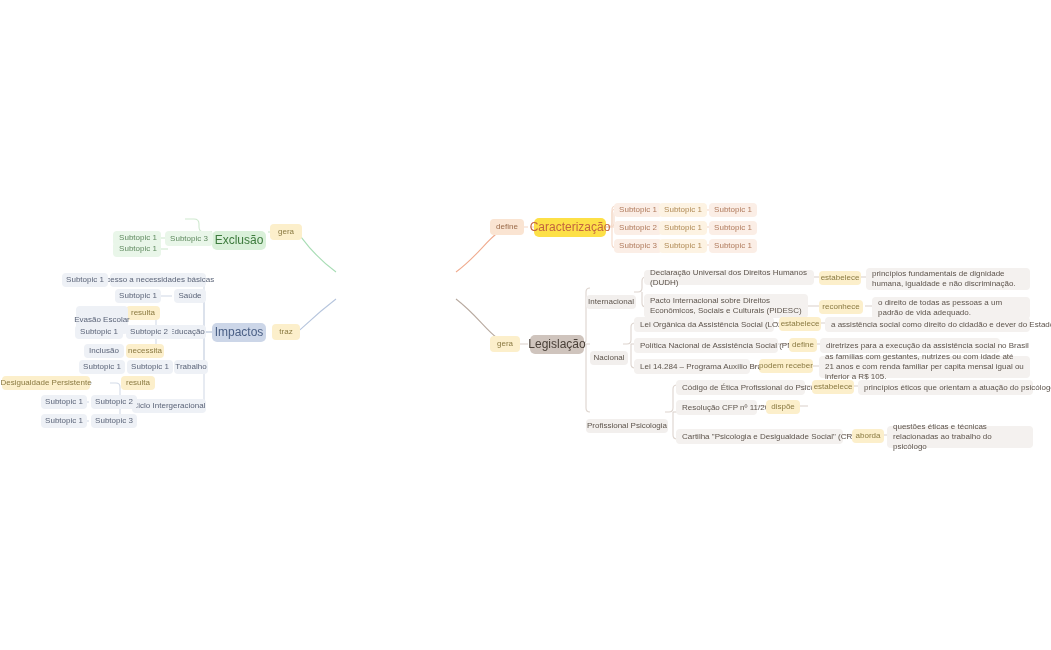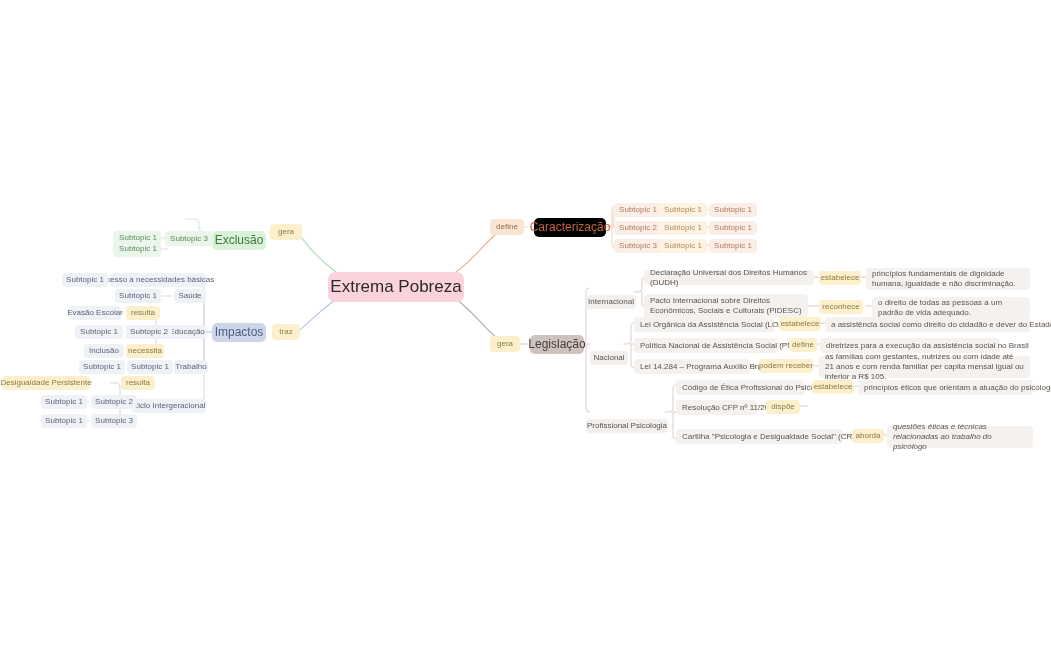--- a/index.html
+++ b/index.html
@@ -9,21 +9,21 @@
   .node{position:absolute;box-sizing:border-box;border-radius:5px;white-space:nowrap;
         display:flex;align-items:center;justify-content:center;line-height:1.25;}
   .node.wrap{white-space:normal;text-align:left;justify-content:flex-start;}
 
   
   .n-root{background:#fbd3dd;color:#2b2b2b;font-size:17px;padding:9px 18px;border-radius:7px;}
 
   
   .n-exclusao{background:#d9f0d9;color:#3c7a3c;font-size:12px;padding:5px 10px;}
   .n-impactos{background:#ccd6e8;color:#4a5f85;font-size:12px;padding:5px 10px;}
-  .n-caract{background:#000000;color:#c2643f;font-size:12px;padding:5px 10px;}
+  .n-caract{background:#fde047;color:#c2643f;font-size:12px;padding:5px 10px;}
   .n-legis{background:#cfc4bd;color:#4a4038;font-size:12px;padding:5px 10px;}
 
   
   .n-rel{background:#fcefcb;color:#8a7a42;font-size:8px;padding:4px 7px;border-radius:4px;}
   .n-rel-o{background:#fae4d2;color:#9b6b4a;font-size:8px;padding:4px 7px;border-radius:4px;}
 
   
   .n-blue{background:#eef1f6;color:#5b6478;font-size:8px;padding:4px 7px;border-radius:4px;}
   .n-green{background:#e9f6e9;color:#5f8a5f;font-size:8px;padding:4px 7px;border-radius:4px;}
   .n-orange{background:#fbeee6;color:#b07a5c;font-size:8px;padding:4px 7px;border-radius:4px;}
@@ -163,21 +163,20 @@
         <path d="M818,323 H826"></path>
         <path d="M813,344 H821"></path>
         <path d="M812,366 H820"></path>
         <path d="M851,386 H859"></path>
         <path d="M800,406 H808"></path>
         <path d="M880,435 H888"></path>
       </g>
     </g>
   </svg>
 
-  <div class="node n-root" style="left:328px;top:272px;width:136px;height:30px;">Extrema Pobreza</div>
 
   <div class="node n-rel" style="left:270px;top:224px;width:32px;height:16px;">gera</div>
   <div class="node n-exclusao" style="left:212px;top:231px;width:54px;height:19px;">Exclusão</div>
 
   <div class="node n-green" style="left:113px;top:231px;width:48px;height:15px;">Subtopic 3</div>
   <div class="node n-green" style="left:113px;top:242px;width:48px;height:15px;">Subtopic 3</div>
   <div class="node n-green" style="left:113px;top:231px;width:48px;height:15px;left:165px;top:231px;">Subtopic 3</div>
 
   <div class="node n-green" style="left:115px;top:231px;width:46px;height:14px;">Subtopic 1</div>
   <div class="node n-green" style="left:115px;top:242px;width:46px;height:14px;">Subtopic 1</div>
@@ -188,21 +187,21 @@
   <div class="node n-blue" style="left:110px;top:273px;width:96px;height:14px;">acesso a necessidades básicas</div>
   <div class="node n-blue" style="left:62px;top:273px;width:46px;height:14px;">Subtopic 1</div>
 
   <div class="node n-blue" style="left:174px;top:289px;width:32px;height:14px;">Saúde</div>
   <div class="node n-blue" style="left:115px;top:289px;width:46px;height:14px;">Subtopic 1</div>
 
   <div class="node n-blue" style="left:168px;top:325px;width:38px;height:14px;">Educação</div>
   <div class="node n-rel" style="left:126px;top:306px;width:34px;height:14px;">resulta</div>
   <div class="node n-blue" style="left:126px;top:325px;width:46px;height:14px;left:126px;">Subtopic 2</div>
   <div class="node n-rel" style="left:126px;top:344px;width:38px;height:14px;">necessita</div>
-  <div class="node n-blue" style="left:69px;top:306px;width:52px;height:14px;">Evasão Escolar</div>
+  <div class="node n-blue" style="left:76px;top:306px;width:52px;height:28px;">Evasão Escolar</div>
   <div class="node n-blue" style="left:75px;top:325px;width:48px;height:14px;">Subtopic 1</div>
   <div class="node n-blue" style="left:84px;top:344px;width:40px;height:14px;">Inclusão</div>
 
   <div class="node n-blue" style="left:174px;top:360px;width:34px;height:14px;">Trabalho</div>
   <div class="node n-blue" style="left:127px;top:360px;width:46px;height:14px;">Subtopic 1</div>
   <div class="node n-blue" style="left:79px;top:360px;width:46px;height:14px;">Subtopic 1</div>
 
   <div class="node n-blue" style="left:132px;top:399px;width:74px;height:14px;">Ciclo Intergeracional</div>
   <div class="node n-rel" style="left:121px;top:376px;width:34px;height:14px;">resulta</div>
   <div class="node n-blue" style="left:91px;top:395px;width:46px;height:14px;">Subtopic 2</div>
@@ -255,15 +254,15 @@
 
   <div class="node n-gray-p" style="left:676px;top:380px;width:129px;height:15px;padding:3px 6px;justify-content:flex-start;">Código de Ética Profissional do Psicólogo</div>
   <div class="node n-rel" style="left:812px;top:380px;width:42px;height:14px;">estabelece</div>
   <div class="node n-gray-d" style="left:858px;top:380px;width:175px;height:15px;padding:3px 6px;justify-content:flex-start;">princípios éticos que orientam a atuação do psicólogo</div>
 
   <div class="node n-gray-p" style="left:676px;top:400px;width:81px;height:15px;padding:3px 6px;justify-content:flex-start;">Resolução CFP nº 11/2012</div>
   <div class="node n-rel" style="left:766px;top:400px;width:34px;height:14px;">dispõe</div>
 
   <div class="node n-gray-p" style="left:676px;top:429px;width:167px;height:15px;padding:3px 6px;justify-content:flex-start;">Cartilha "Psicologia e Desigualdade Social" (CRP/SP)</div>
   <div class="node n-rel" style="left:852px;top:429px;width:32px;height:14px;">aborda</div>
-  <div class="node n-gray-d wrap" style="left:887px;top:426px;width:146px;height:22px;padding:3px 6px;font-style:italic;">questões éticas e técnicas relacionadas ao trabalho do psicólogo</div>
+  <div class="node n-gray-d wrap" style="left:887px;top:426px;width:146px;height:22px;padding:3px 6px;">questões éticas e técnicas relacionadas ao trabalho do psicólogo</div>
 
 </div>
 
 </body></html>

